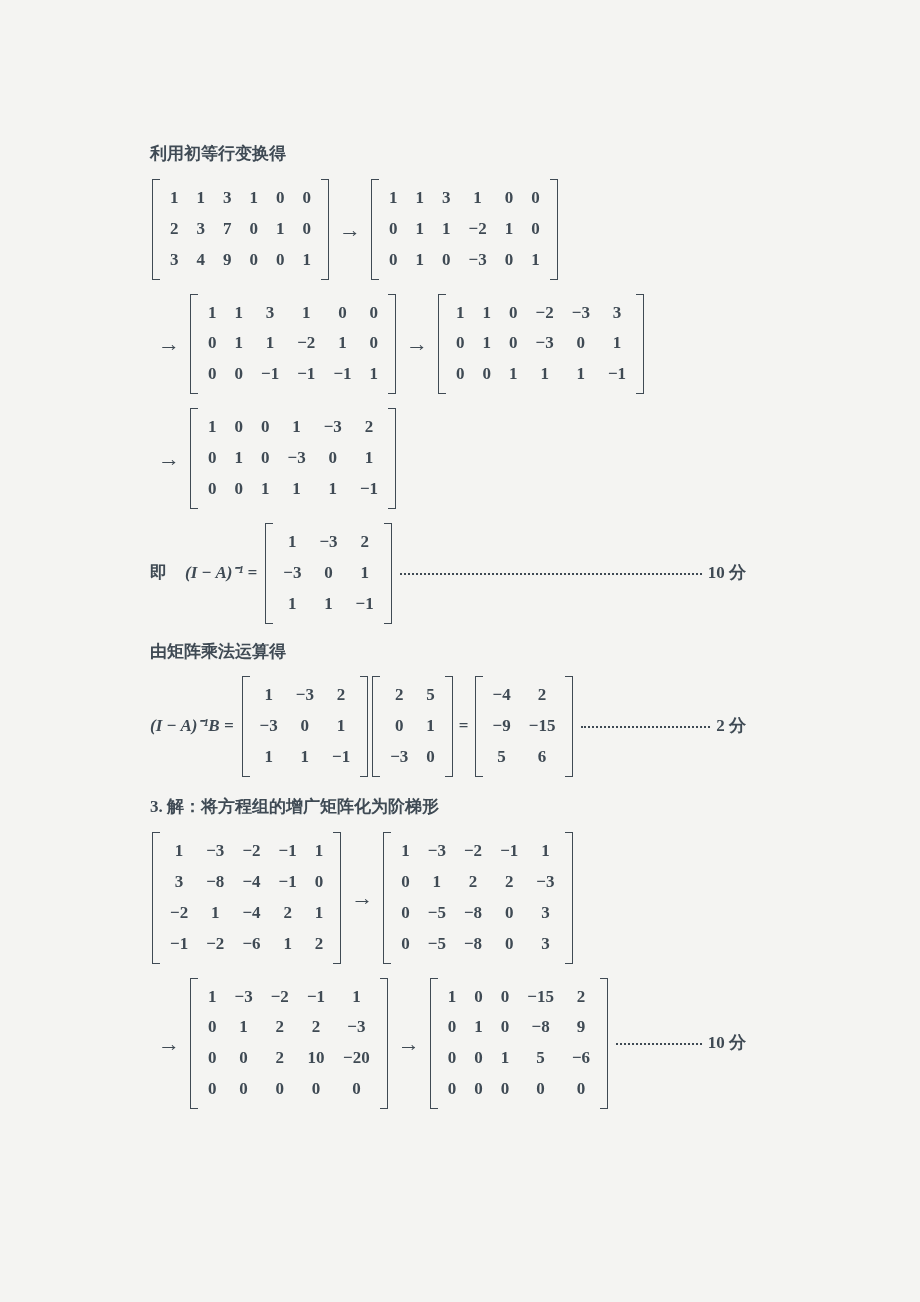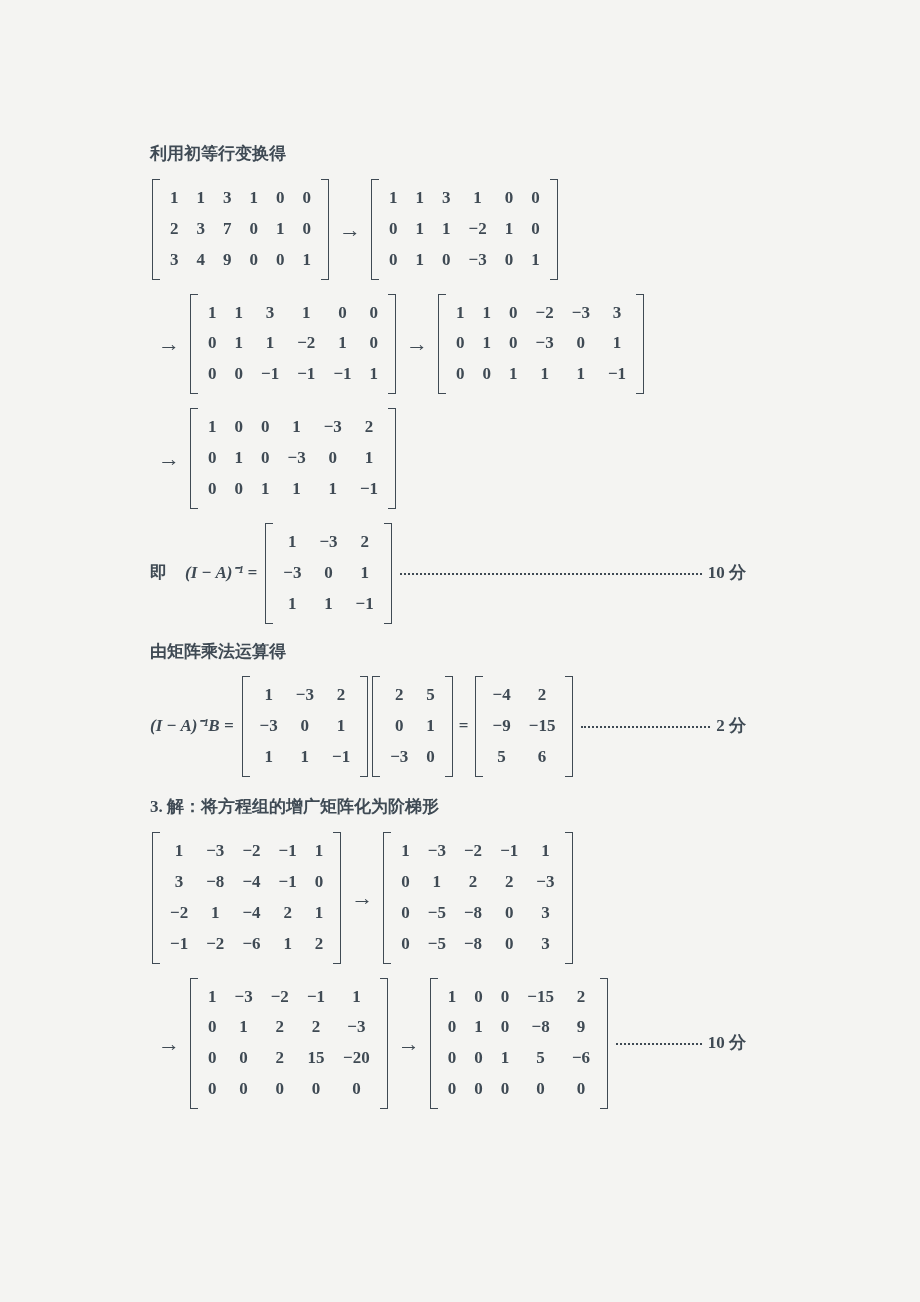--- a/index.html
+++ b/index.html
@@ -446,21 +446,21 @@
               <td>0</td>
               <td>1</td>
               <td>2</td>
               <td>2</td>
               <td>−3</td>
             </tr>
       <tr>
               <td>0</td>
               <td>0</td>
               <td>2</td>
-              <td>15</td>
+              <td>10</td>
               <td>−20</td>
             </tr>
       <tr>
               <td>0</td>
               <td>0</td>
               <td>0</td>
               <td>0</td>
               <td>0</td>
             </tr>
     </tbody>

